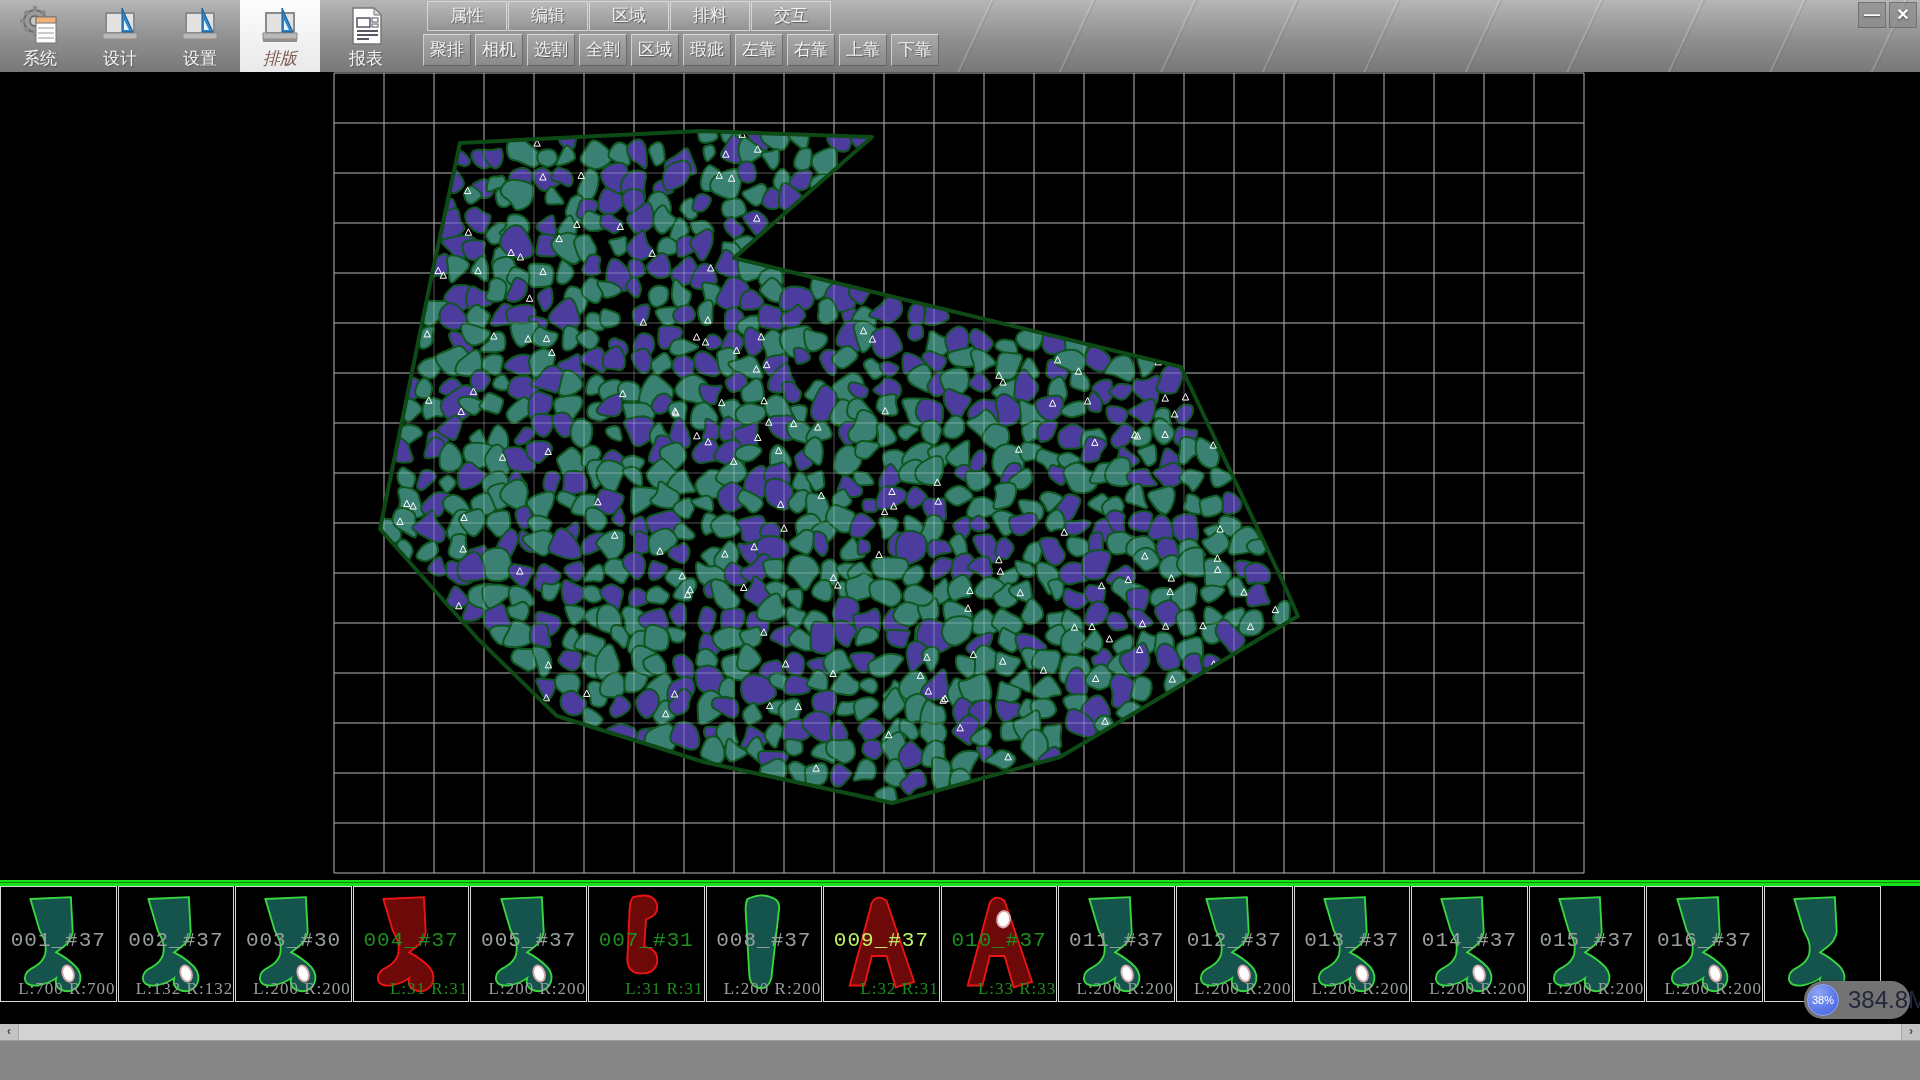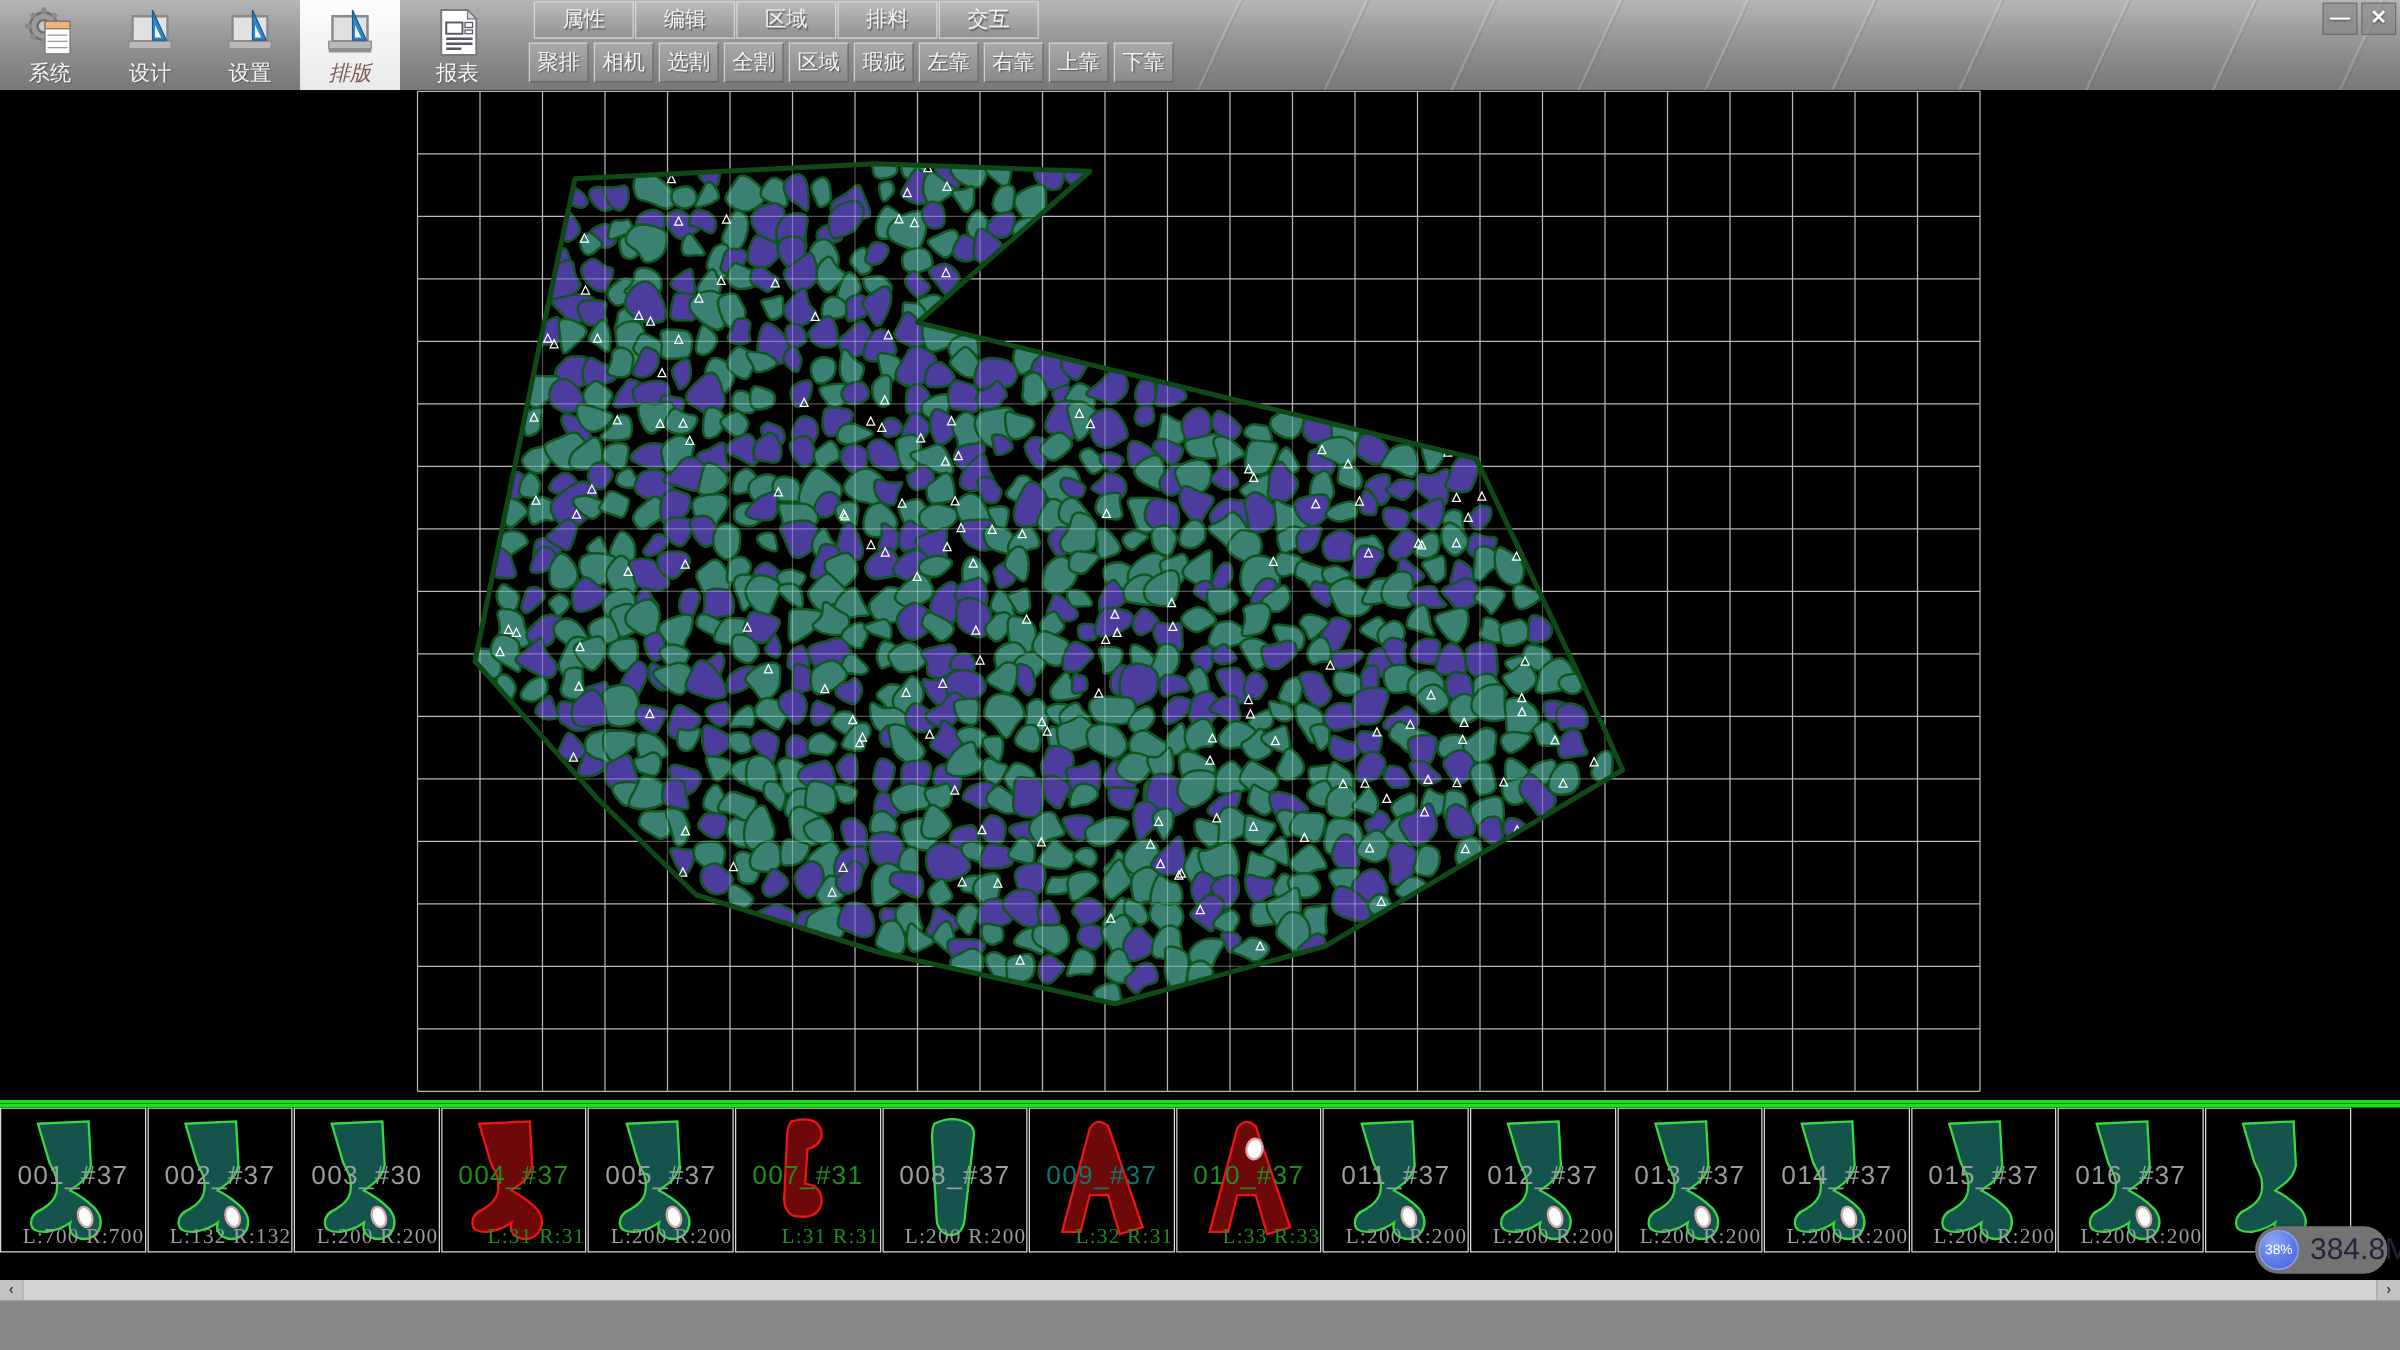--- a/index.html
+++ b/index.html
@@ -66,21 +66,21 @@
     position:absolute;top:886px;left:0;width:1920px;height:118px;
     display:flex;overflow:hidden;background:#000;z-index:2;
   }
   .thumb{
     flex:0 0 116.6px;height:116px;position:relative;box-sizing:border-box;
     border:1px solid #dadada;margin-right:1px;background:#000;cursor:pointer;
   }
   .thumb svg{position:absolute;left:50%;top:1px;transform:translateX(-50%);}
   .thumb .tname{
     position:absolute;top:42px;width:100%;text-align:center;
-    font-family:Liberation Sans, sans-serif;font-size:21px;letter-spacing:1px;
+    font-family:Liberation Mono, monospace;font-size:21px;letter-spacing:1px;
   }
   .thumb .tinfo{
     position:absolute;bottom:2px;width:100%;text-align:right;
     font-family:"Liberation Serif","DejaVu Serif",serif;font-size:17px;letter-spacing:1px;
   }
   
   .badge{
     position:absolute;top:981px;left:1804px;width:106px;height:38px;z-index:6;
     background:#737373;border-radius:19px;box-shadow:0 1px 4px rgba(0,0,0,.45);cursor:pointer;
   }
@@ -1298,21 +1298,21 @@
 
        </svg>
        <div class="tname" style="color:#989e9e">008_#37</div>
        <div class="tinfo" style="color:#989e9e">L:200 R:200</div>
     </div>
     <div class="thumb">
       <svg width="92" height="114" viewBox="0 0 100 120">
          <path d="M16,104 L40,14 Q46,4 56,12 L86,100 L66,106 L56,72 L40,72 L32,104 Z" fill="#6e0909" stroke="#ee1414" stroke-width="2"></path>
 
        </svg>
-       <div class="tname" style="color:#0f766e">009_#37</div>
+       <div class="tname" style="color:#bef264">009_#37</div>
        <div class="tinfo" style="color:#1e8e1e">L:32 R:31</div>
     </div>
     <div class="thumb">
       <svg width="92" height="114" viewBox="0 0 100 120">
          <path d="M16,104 L40,14 Q46,4 56,12 L86,100 L66,106 L56,72 L40,72 L32,104 Z" fill="#6e0909" stroke="#ee1414" stroke-width="2"></path>
          <ellipse cx="55" cy="32" rx="7" ry="9" transform="rotate(10 55 32)" fill="#ffffff" stroke="#d9a7a7" stroke-width="2"></ellipse>
        </svg>
        <div class="tname" style="color:#1e8e1e">010_#37</div>
        <div class="tinfo" style="color:#1e8e1e">L:33 R:33</div>
     </div>

